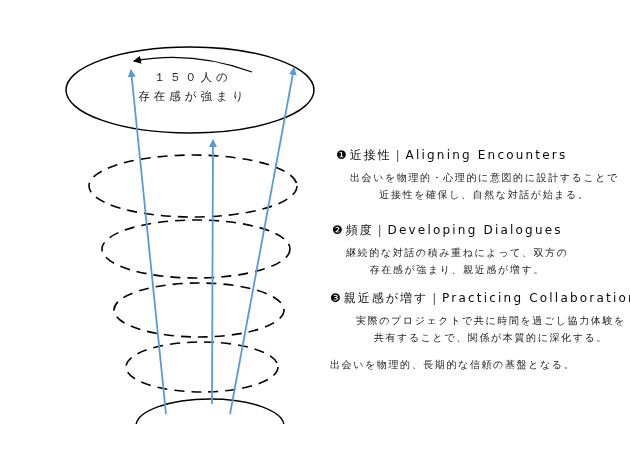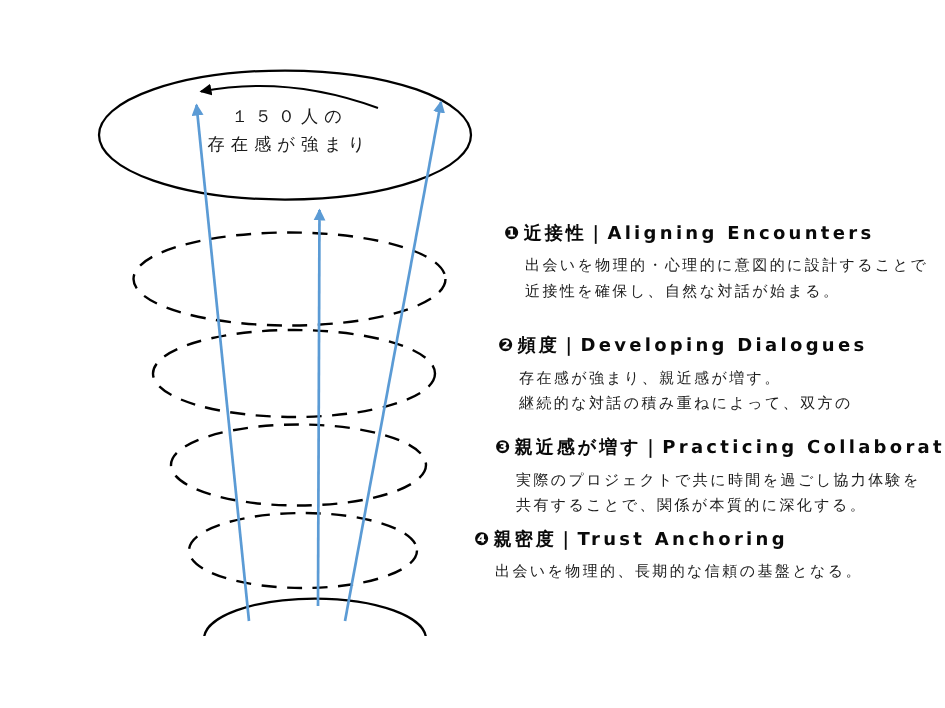--- a/index.html
+++ b/index.html
@@ -26,33 +26,34 @@
     text-align: center;
     font-size: 11.5px;
     letter-spacing: 4px;
     line-height: 19px;
     color: #1a1a1a;
   }
 
   .item { position: absolute; white-space: nowrap; }
   .item-heading {
     font-size: 12px;
-    font-weight: bold;
+    font-weight: normal;
     letter-spacing: 2px;
     color: #0a0a0a;
   }
   .item-heading .num { letter-spacing: 1px; margin-right: 2px; }
   .item-heading .en { letter-spacing: 2.2px; }
   .item-desc {
     margin-left: 14px;
     margin-top: 5px;
     font-size: 10px;
     letter-spacing: 1.6px;
     line-height: 17px;
     color: #1c1c1c;
+    text-align: center;
   }
 </style>
 </head>
 <body>
 
 <div class="stage">
 
   <svg width="630" height="472" viewBox="0 0 630 472">
     <defs>
       <marker id="arrowBlack" markerWidth="9" markerHeight="9" refX="7" refY="4" orient="auto" markerUnits="userSpaceOnUse">
@@ -94,37 +95,34 @@
       <div>出会いを物理的・心理的に意図的に設計することで</div>
       <div>近接性を確保し、自然な対話が始まる。</div>
     </div>
   </div>
 
   <div class="item" style="left:332px; top:222px;">
     <div class="item-heading">
       <span class="num">❷</span><span class="jp">頻度</span><span class="sep">｜</span><span class="en">Developing Dialogues</span>
     </div>
     <div class="item-desc">
+      <div>継続的な対話の積み重ねによって、双方の</div>
       <div>存在感が強まり、親近感が増す。</div>
-      <div>継続的な対話の積み重ねによって、双方の</div>
     </div>
   </div>
 
   <div class="item" style="left:330px; top:290px;">
     <div class="item-heading">
       <span class="num">❸</span><span class="jp">親近感が増す</span><span class="sep">｜</span><span class="en">Practicing Collaboration</span>
     </div>
     <div class="item-desc">
       <div>実際のプロジェクトで共に時間を過ごし協力体験を</div>
       <div>共有することで、関係が本質的に深化する。</div>
     </div>
   </div>
 
   <div class="item" style="left:316px; top:351px;">
-    <div class="item-heading">
-      <span class="num">❹</span><span class="jp">親密度</span><span class="sep">｜</span><span class="en">Trust Anchoring</span>
-    </div>
     <div class="item-desc">
       <div>出会いを物理的、長期的な信頼の基盤となる。</div>
     </div>
   </div>
 
 </div>
 
 </body></html>

